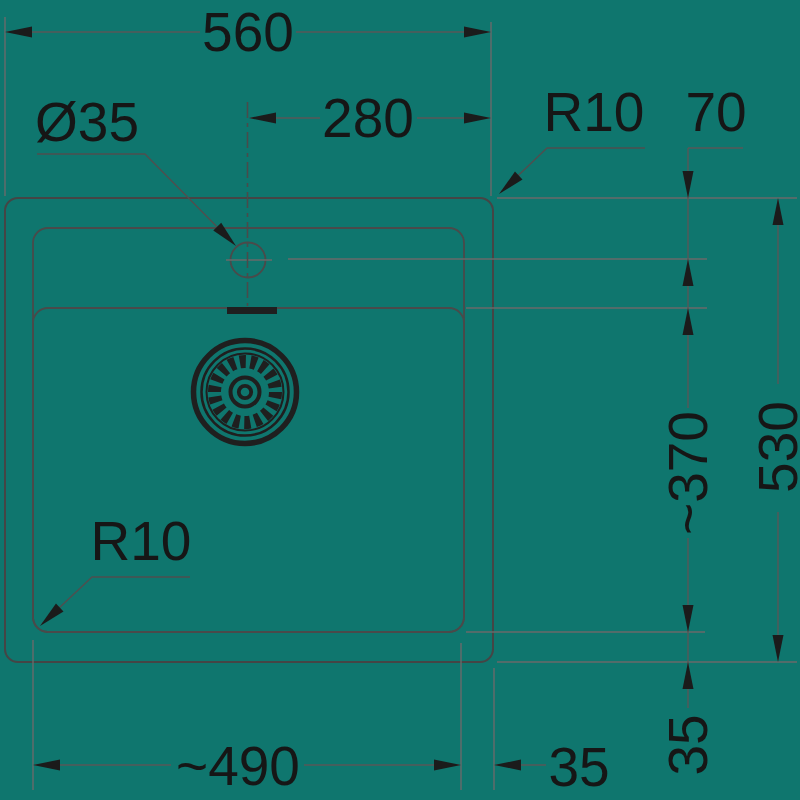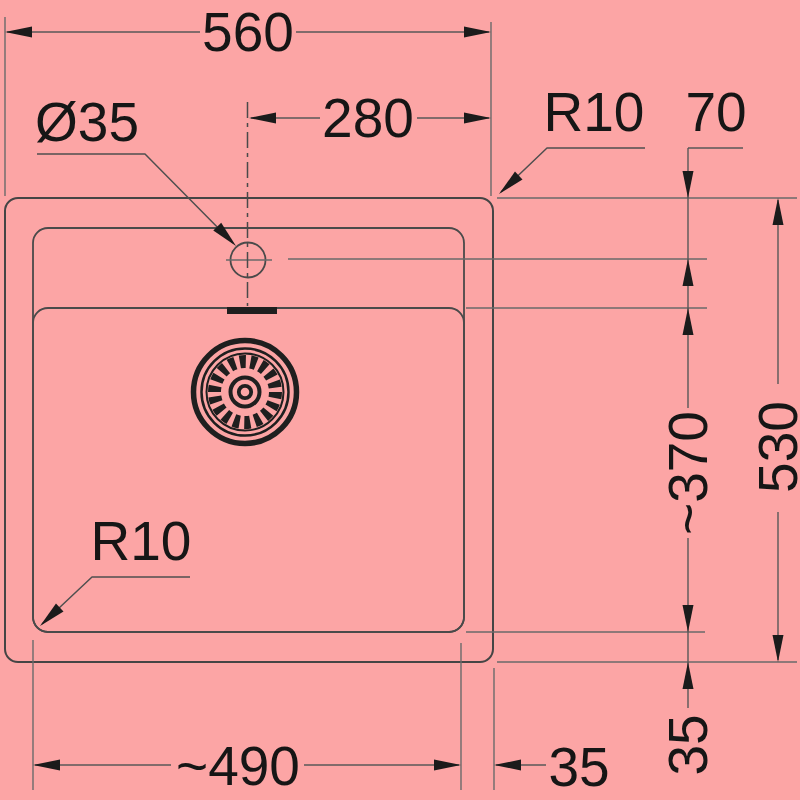--- a/index.html
+++ b/index.html
@@ -1,16 +1,16 @@
 <!DOCTYPE html>
 <html><head>
 <meta charset="utf-8">
 <style>
   html,body{margin:0;padding:0;background:#ffffff;}
-  .canvas{position:relative;width:800px;height:800px;background:#fca5a5;overflow:hidden;}
+  .canvas{position:relative;width:800px;height:800px;background:#0f766e;overflow:hidden;}
   svg{display:block;}
   .outline{stroke:#454545;stroke-width:2;fill:none;stroke-linejoin:round;}
   .rim{stroke:#4a4a4a;stroke-width:1.8;fill:none;}
   .ext{stroke:#6a6a6a;stroke-width:1.4;fill:none;}
   .dim{stroke:#585858;stroke-width:1.4;fill:none;}
   .leader{stroke:#4f4f4f;stroke-width:1.5;fill:none;stroke-linejoin:round;}
   .dash{stroke:#4a4a4a;stroke-width:1.5;fill:none;stroke-dasharray:16 5 4 5;}
   .arrow{fill:#1b1b1b;stroke:none;}
   .drain{stroke:#1f1f1f;fill:none;}
   .ink{fill:#1f1f1f;stroke:none;}

